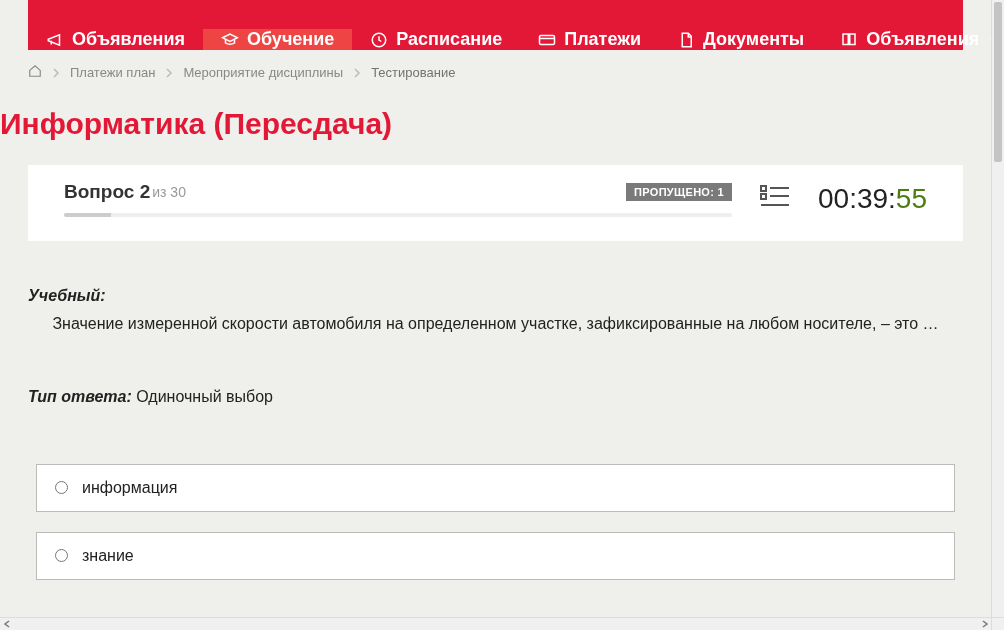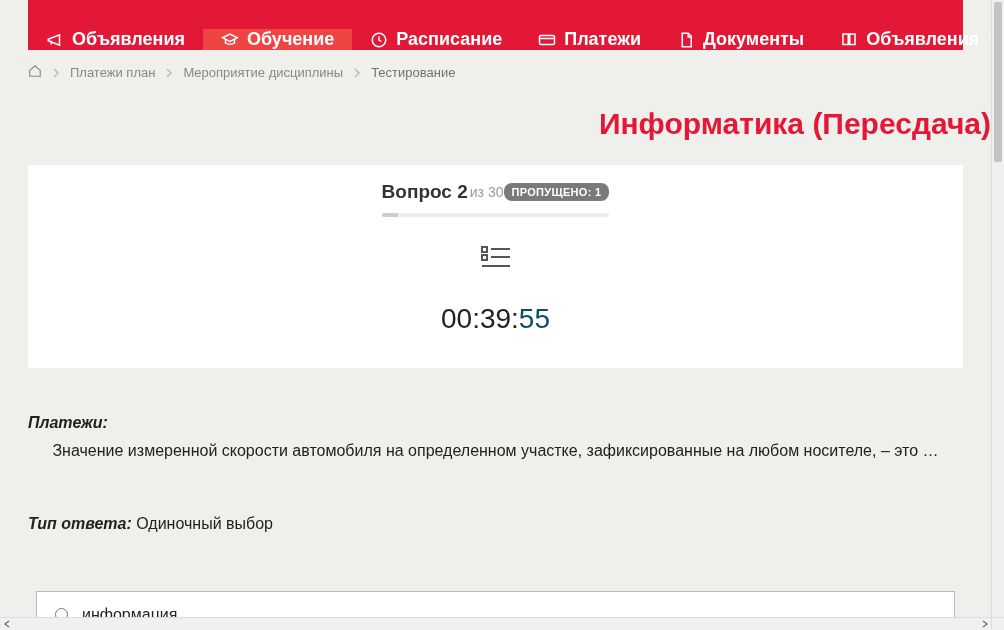--- a/index.html
+++ b/index.html
@@ -46,54 +46,53 @@
       align-items: center;
       gap: 10px;
       margin: 14px 28px 0;
       font-size: 13px;
       color: #888;
     }
     .breadcrumb .sep svg { display: block; }
     .breadcrumb a { color: #888; text-decoration: none; cursor: pointer; }
     .breadcrumb .current { color: #737373; }
     .page-title {
-      text-align: right;
+      text-align: left;
       color: #e31836;
       font-size: 30px;
       font-weight: 700;
       margin: 26px 0 24px;
     }
     .status-bar {
       background: #fff;
       margin: 0 28px;
-      padding: 16px 36px 33px;
+      padding: 16px 36px 24px;
       display: flex;
       align-items: center;
       gap: 28px;
-      flex-direction: column;
     }
     .q-block { flex: 1; }
     .q-top {
       display: flex;
       align-items: center;
     }
     .q-label {
       font-size: 19px;
       font-weight: 600;
       color: #333;
     }
     .q-of { font-size: 14px; color: #999; margin-left: 2px; }
     .q-spacer { flex: 1; }
     .skipped-badge {
       background: #7a7a7a;
       color: #fff;
       font-size: 11px;
       font-weight: bold;
       padding: 3px 8px;
-      border-radius: 8px;
+      border-radius: 0;
       letter-spacing: .3px;
     }
     .progress {
       height: 4px;
       background: #eee;
       margin-top: 10px;
       border-radius: 2px;
       overflow: hidden;
     }
     .progress > div {
@@ -101,21 +100,21 @@
       width: 7%;
       background: #ccc;
     }
     .list-icon { cursor: pointer; color: #555; }
     .timer {
       font-size: 28px;
       font-weight: 500;
       color: #222;
       font-feature-settings: "tnum";
     }
-    .timer .sec { color: #0c4a6e; }
+    .timer .sec { color: #4d7c0f; }
     .question-area {
       margin: 42px 28px 0;
       font-size: 16px;
       color: #222;
       line-height: 1.6;
     }
     .q-label-head { font-weight: bold; font-style: italic; }
     .q-text { margin-top: 2px; text-align: center; }
     .answer-type-row { margin-top: 48px; }
     .answer-type-label { font-weight: bold; font-style: italic; }
@@ -290,21 +289,21 @@
           <line x1="10" y1="12" x2="29" y2="12"></line>
         <line x1="1" y1="21" x2="29" y2="21"></line>
       </svg>
     </div>
     <div class="timer">
       <span>00:39:</span><span class="sec">55</span>
     </div>
   </div>
 
   <div class="question-area">
-    <div class="q-label-head">Платежи:</div>
+    <div class="q-label-head">Учебный:</div>
     <div class="q-text">Значение измеренной скорости автомобиля на определенном участке, зафиксированные на любом носителе, – это …</div>
     <div class="answer-type-row">
       <span class="answer-type-label">Тип ответа:</span>
       <span>Одиночный выбор</span>
     </div>
   </div>
 
   <div class="options">
     <label class="option">
       <input type="radio" name="ans" style="">

